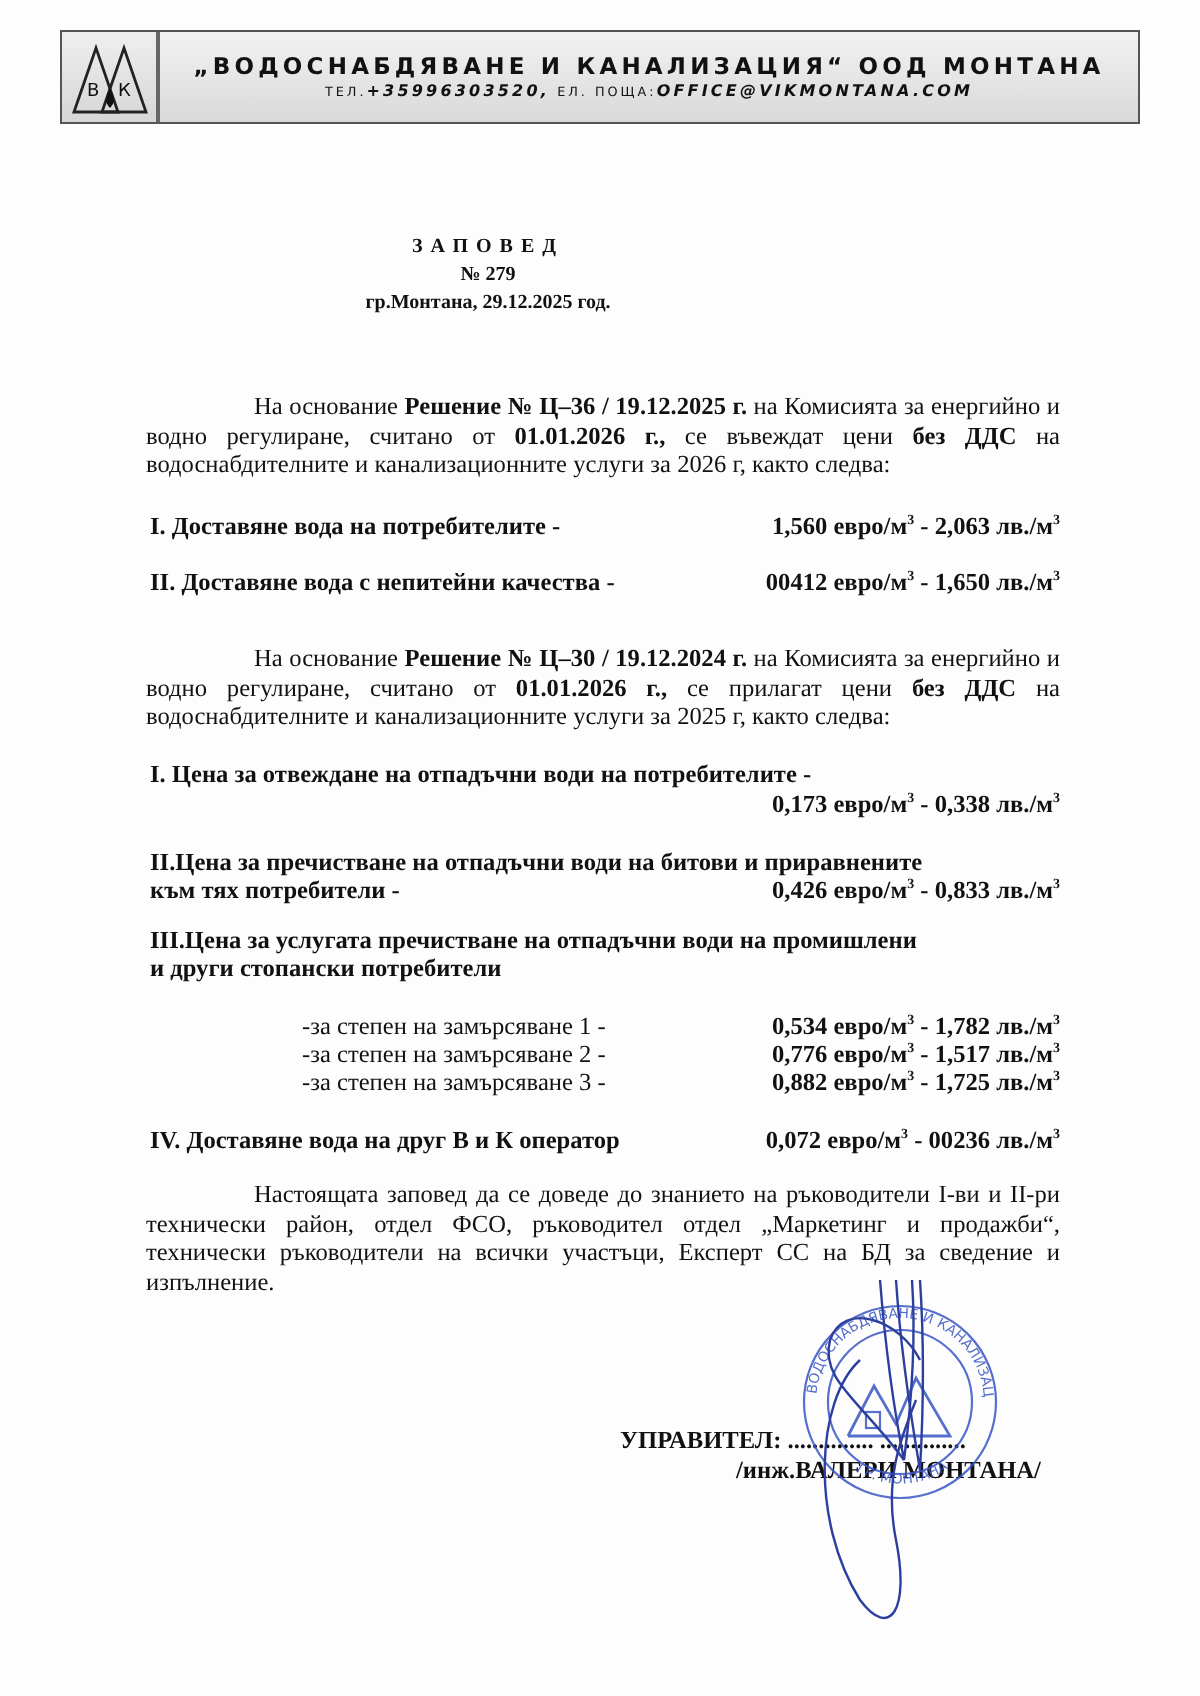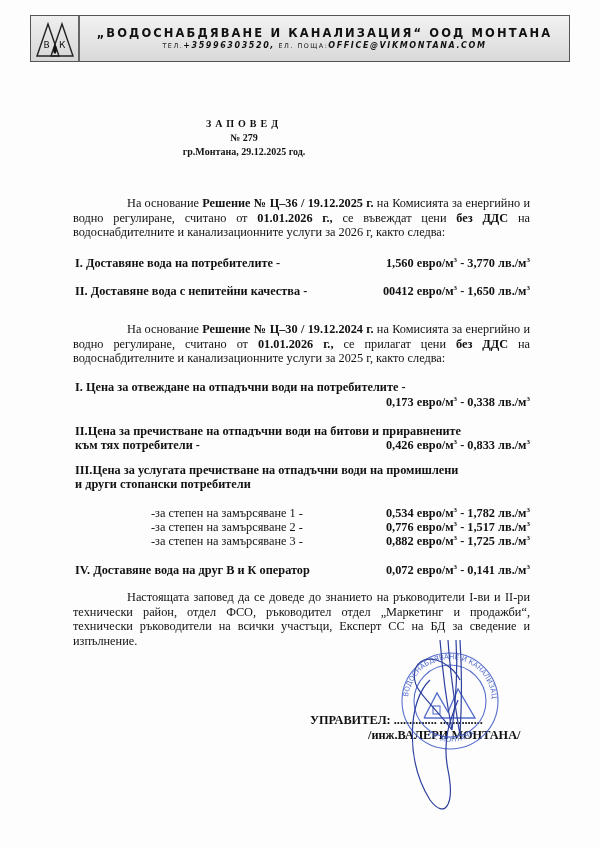--- a/index.html
+++ b/index.html
@@ -61,21 +61,21 @@
   <div class="heading h1">ЗАПОВЕД</div>
   <div class="heading h2">№ 279</div>
   <div class="heading h3">гр.Монтана, 29.12.2025 год.</div>
 
   <div class="para" style="top:196px;">
     <span class="indent"></span><span>На основание </span><b>Решение № Ц–36 / 19.12.2025 г.</b><span> на Комисията за енергийно и водно регулиране, считано от </span><b>01.01.2026 г.,</b><span> се въвеждат цени </span><b>без ДДС</b><span> на водоснабдителните и канализационните услуги за 2026 г, както следва:</span>
   </div>
 
   <div class="row" style="top:256px;">
     <span class="lbl">I.  Доставяне вода на потребителите  -</span>
-    <span class="val"><span>1,560</span><span> евро/м</span><sup>3</sup><span> - </span><span>3,770</span><span> лв./м</span><sup>3</sup></span>
+    <span class="val"><span>1,560</span><span> евро/м</span><sup>3</sup><span> - </span><span>2,063</span><span> лв./м</span><sup>3</sup></span>
   </div>
   <div class="row" style="top:284px;">
     <span class="lbl">II. Доставяне вода с непитейни качества -</span>
     <span class="val"><span>00412</span><span> евро/м</span><sup>3</sup><span> - </span><span>1,650</span><span> лв./м</span><sup>3</sup></span>
   </div>
 
   <div class="para" style="top:322px;">
     <span class="indent"></span><span>На основание </span><b>Решение № Ц–30 / 19.12.2024 г.</b><span> на Комисията за енергийно и водно регулиране, считано от </span><b>01.01.2026 г.,</b><span> се прилагат цени </span><b>без ДДС</b><span> на водоснабдителните и канализационните услуги за 2025 г, както следва:</span>
   </div>
 
@@ -109,21 +109,21 @@
     <span class="lbl normal" style="left:37px;">-за степен на замърсяване 2 -</span>
     <span class="val"><span>0,776</span><span> евро/м</span><sup>3</sup><span> - </span><span>1,517</span><span> лв./м</span><sup>3</sup></span>
   </div>
   <div class="row" style="top:534px;">
     <span class="lbl normal" style="left:37px;">-за степен на замърсяване 3 -</span>
     <span class="val"><span>0,882</span><span> евро/м</span><sup>3</sup><span> - </span><span>1,725</span><span> лв./м</span><sup>3</sup></span>
   </div>
 
   <div class="row" style="top:563px;">
     <span class="lbl">IV. Доставяне вода на друг В и К оператор</span>
-    <span class="val"><span>0,072</span><span> евро/м</span><sup>3</sup><span> - </span><span>0,141</span><span> лв./м</span><sup>3</sup></span>
+    <span class="val"><span>0,072</span><span> евро/м</span><sup>3</sup><span> - </span><span>00236</span><span> лв./м</span><sup>3</sup></span>
   </div>
 
   <div class="para" style="top:590px;">
     <span class="indent"></span><span>Настоящата заповед да се доведе до знанието на ръководители I-ви и II-ри технически район, отдел ФСО, ръководител отдел „Маркетинг и продажби“, технически ръководители на всички участъци, Експерт СС на БД за сведение и изпълнение.</span>
   </div>
 
   <div class="sign-text" style="left:310px; top:713px;">УПРАВИТЕЛ: ..............  ..............</div>
   <div class="sign-text" style="left:368px; top:728px;">/инж.ВАЛЕРИ МОНТАНА/</div>
 
   <svg class="signature" viewBox="0 0 600 848">

